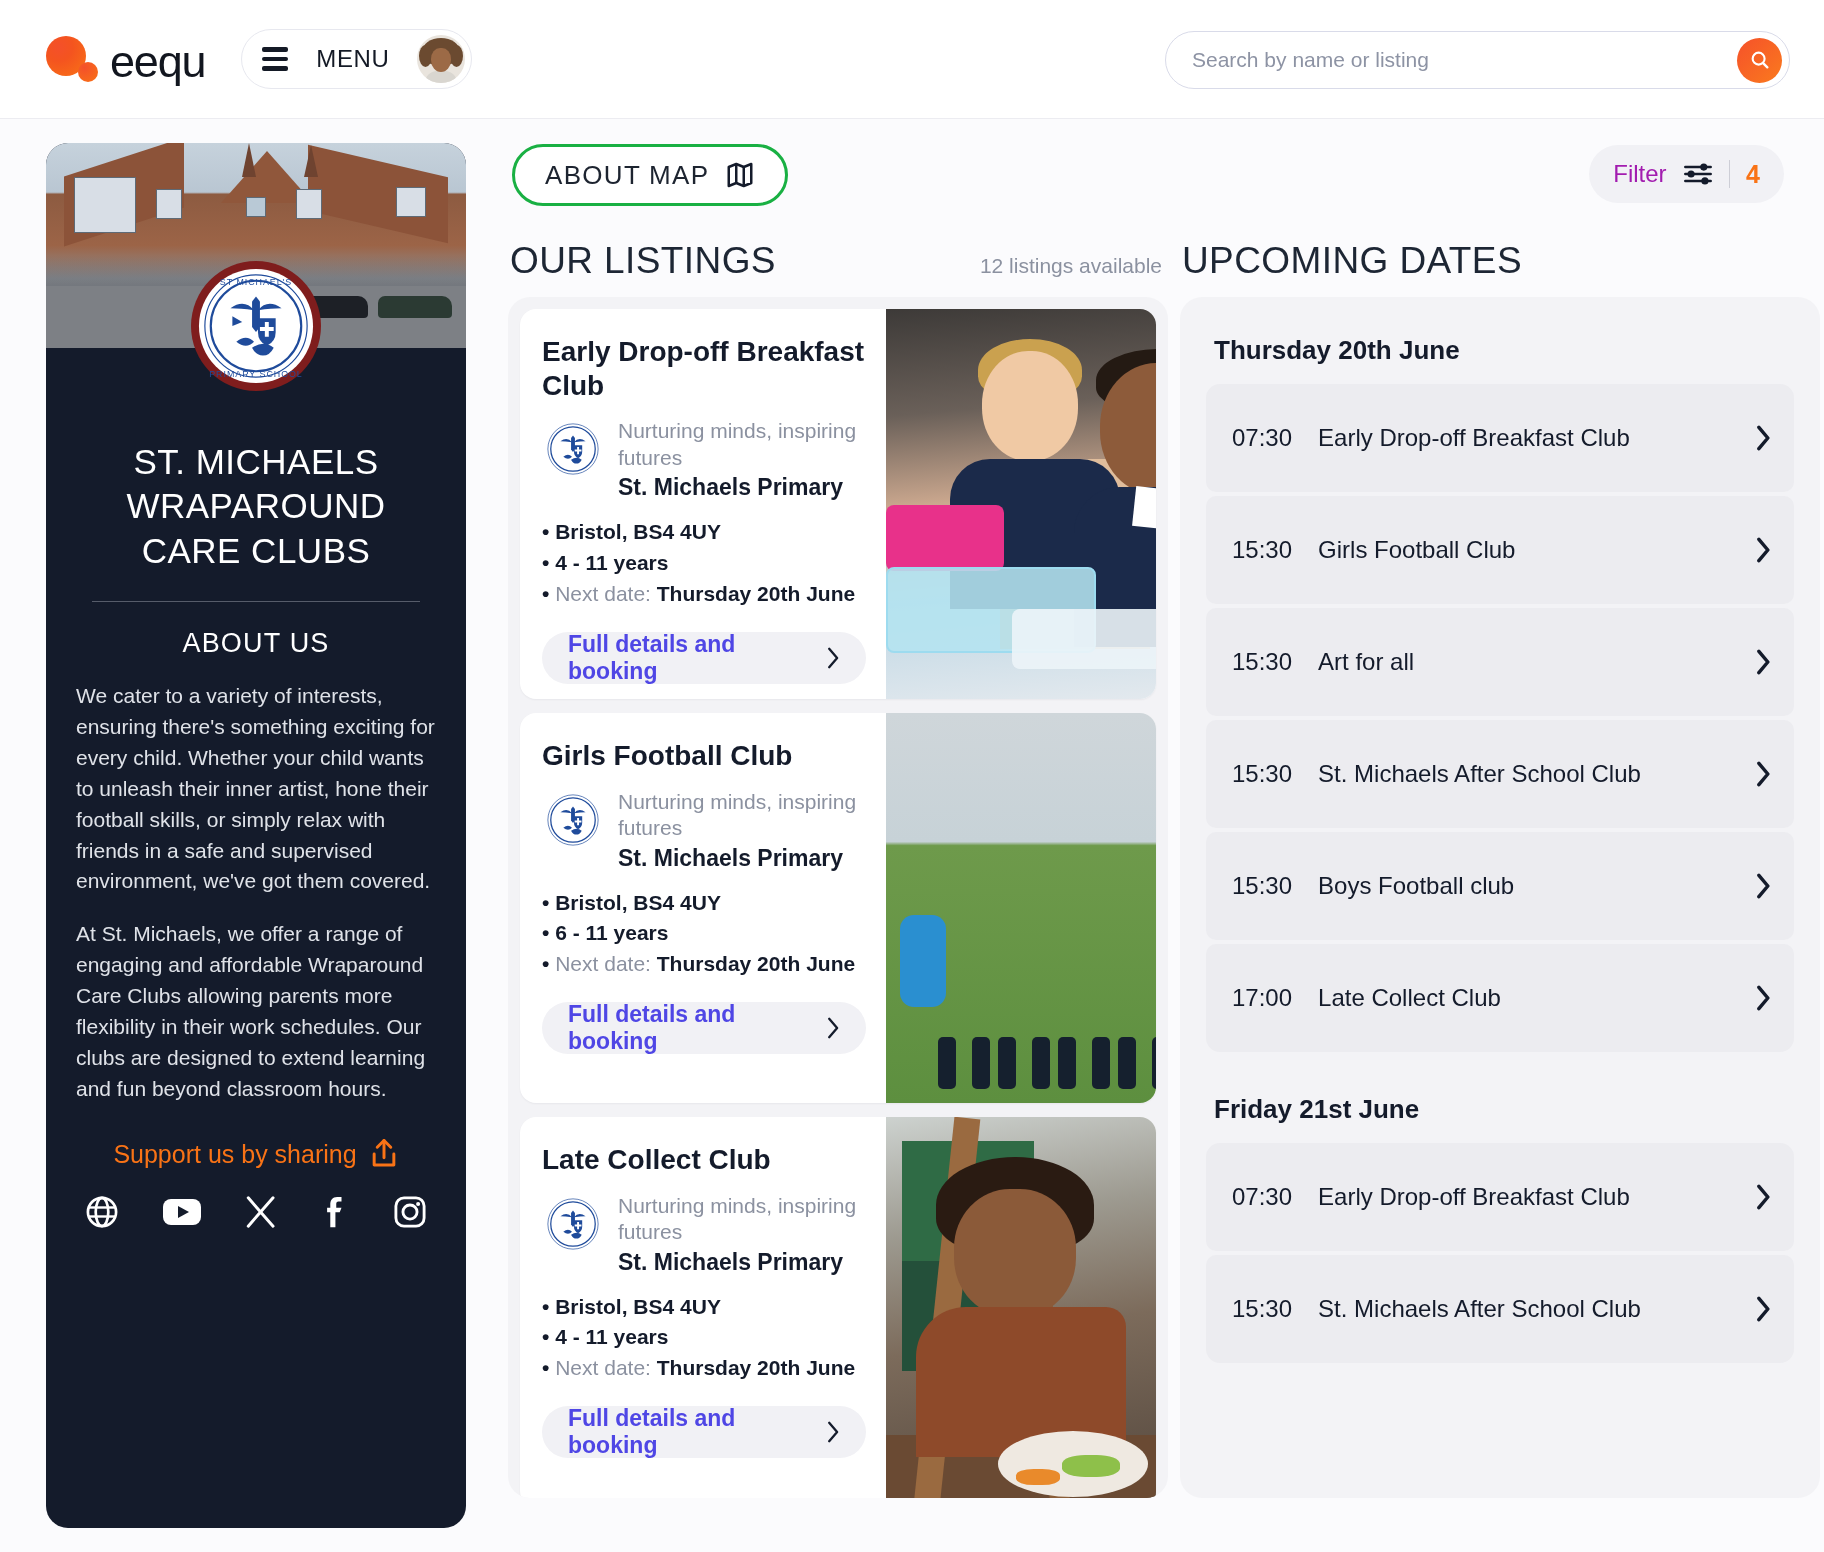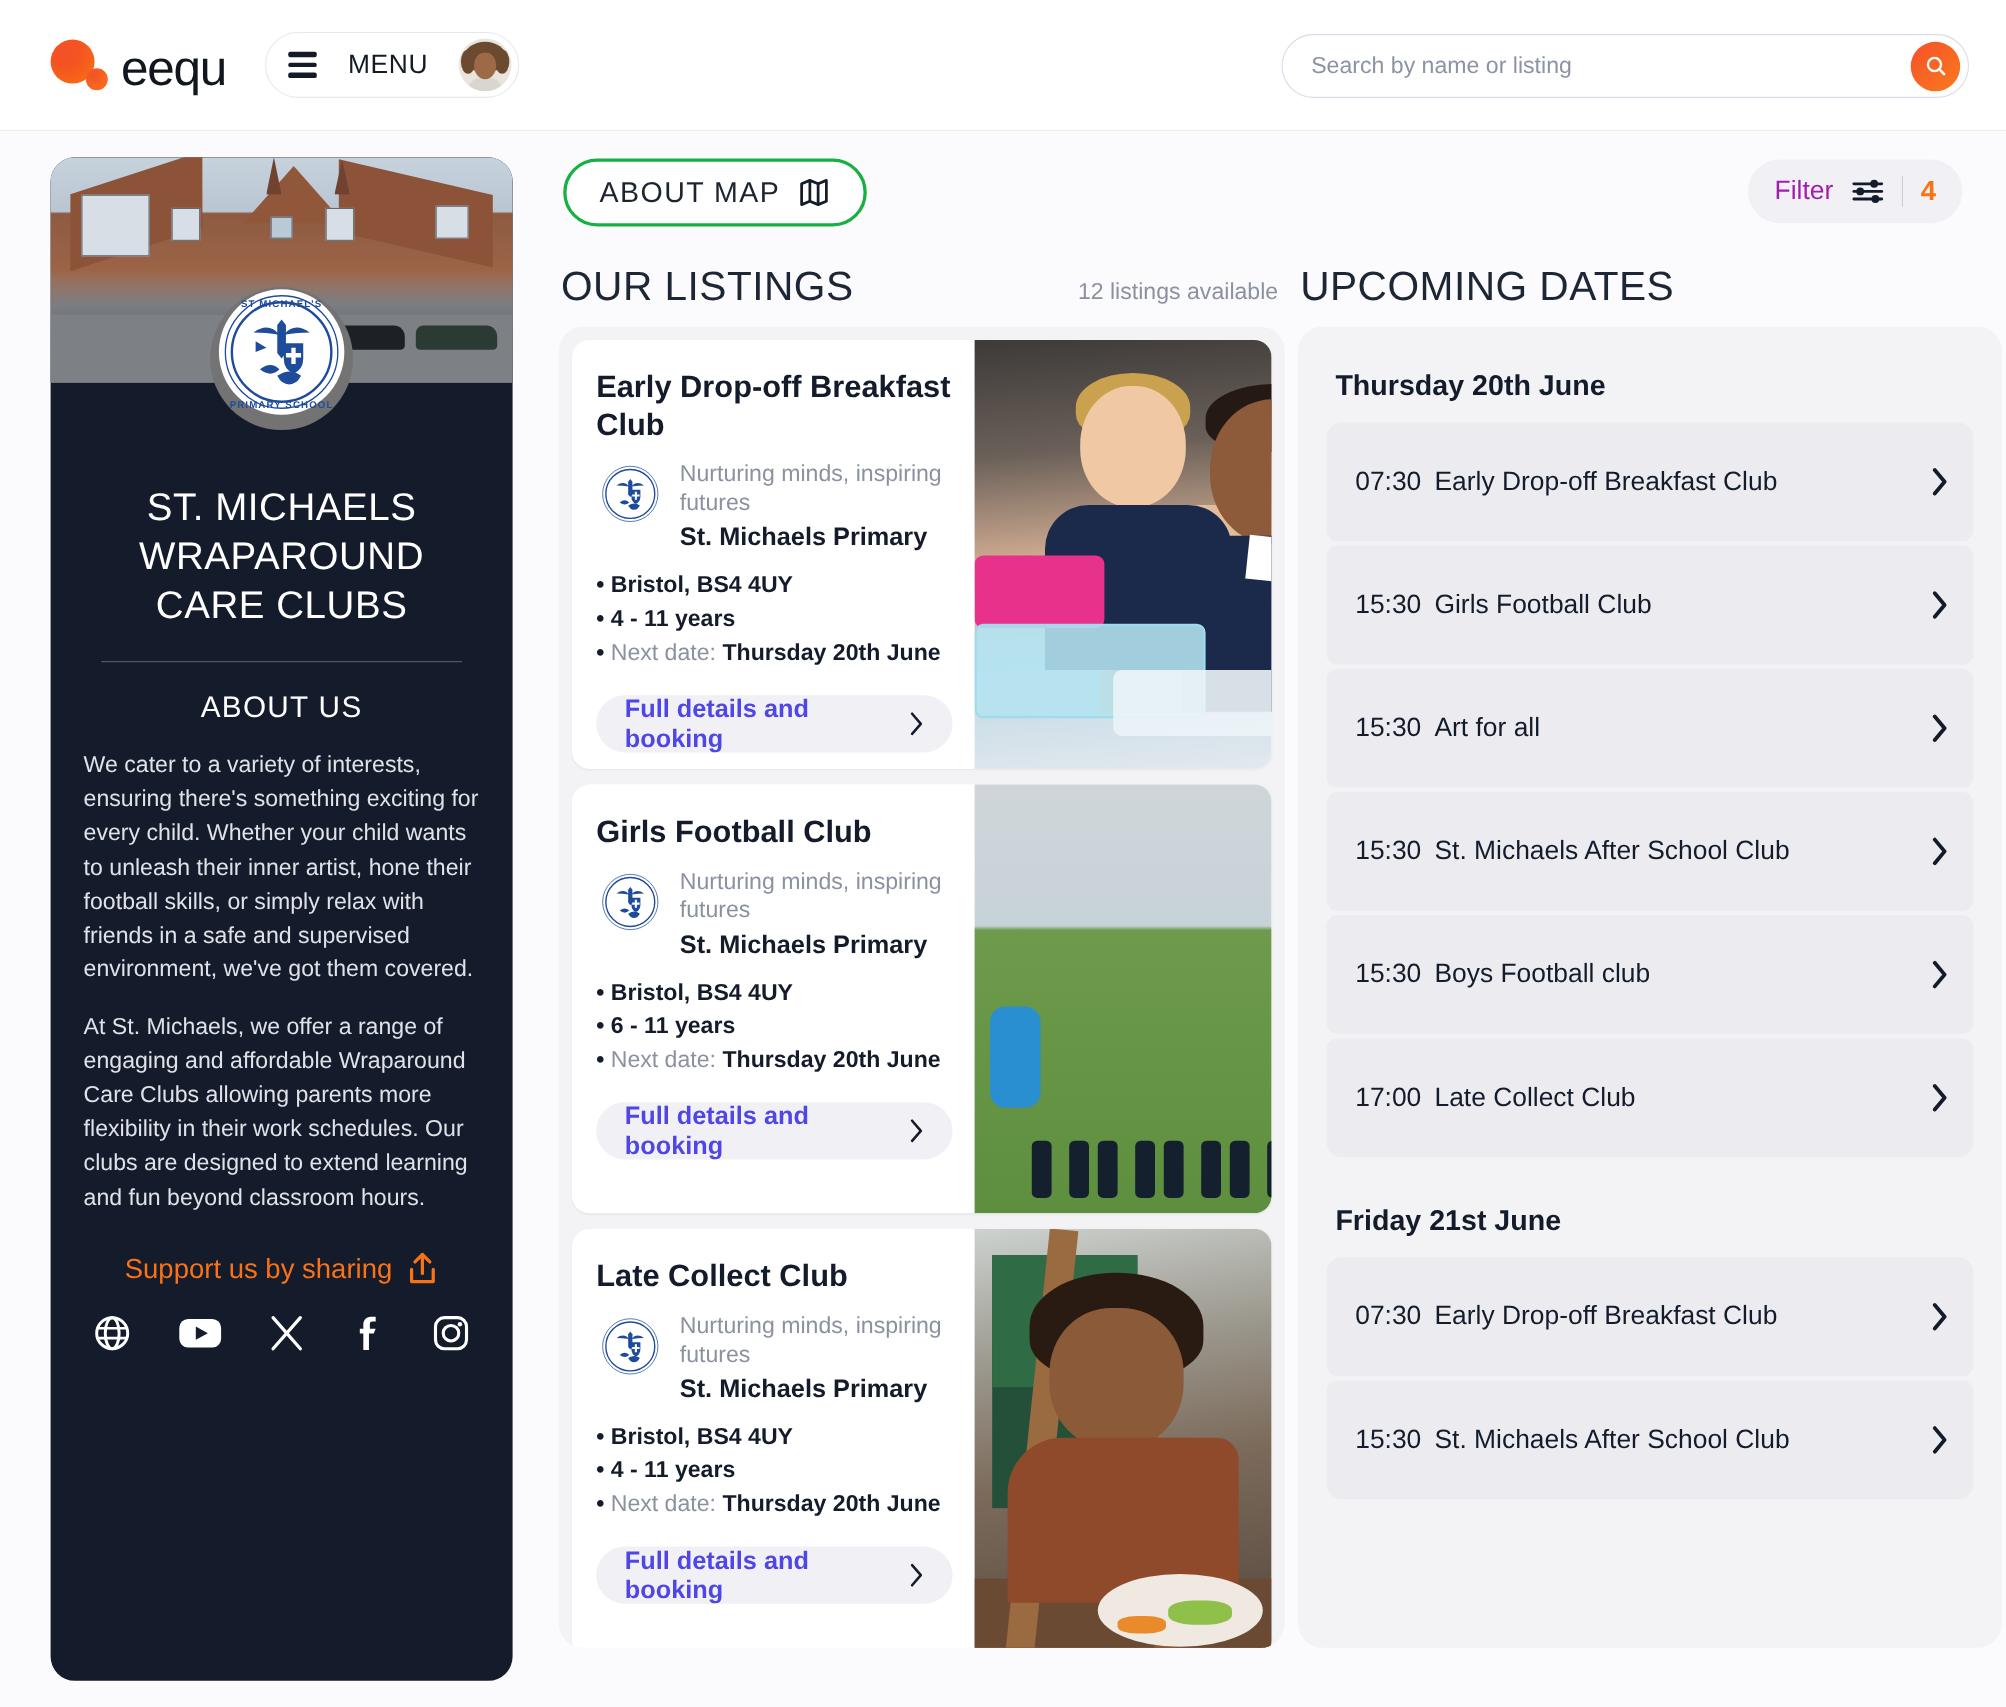--- a/index.html
+++ b/index.html
@@ -120,23 +120,22 @@
   .sb-photo .win { position: absolute; background: #d8dee6; border: 1px solid #5e6a76; }
   .sb-photo .tar { position: absolute; left:0; bottom:0; width:100%; height: 62px; background:#7d8085; }
   .sb-photo .car1 { position: absolute; right: 98px; bottom: 30px; width: 76px; height: 22px;
     border-radius: 7px 10px 4px 4px; background: #1d2026; }
   .sb-photo .car2 { position: absolute; right: 14px; bottom: 30px; width: 74px; height: 22px;
     border-radius: 7px 10px 4px 4px; background: #2b3a33; }
 
   .sb-crest {
     position: absolute; left: 50%; top: 118px; transform: translateX(-50%);
     width: 130px; height: 130px; border-radius: 50%;
-    background: #737373; display: flex; align-items: flex-start; justify-content: center;
+    background: #7f1d1d; display: flex; align-items: center; justify-content: center;
     z-index: 4;
-    font-weight: bold;
   }
   .crest-svg { display:block; }
 
   .sb-title {
     margin: 92px 26px 0; text-align: center;
     font-size: 35px; line-height: 1.27; letter-spacing: .5px; font-weight: 400;
     color: #fff;
   }
   .sb-rule { margin: 28px 46px 0; height: 1px; background: #565c6a; }
   .sb-about-h {
@@ -268,21 +267,21 @@
     padding: 22px 26px 0 26px; height: 1201px; overflow: hidden;
   }
   .day-head {
     font-size: 26px; font-weight: 700; color: #141b2b;
     margin: 16px 0 18px 8px;
   }
   .day-head.second { margin-top: 42px; }
   .ev {
     background: #ececf0; border-radius: 10px;
     min-height: 108px; margin-bottom: 4px;
-    display: flex; align-items: center; gap: 12px;
+    display: flex; align-items: center; gap: 26px;
     padding: 18px 22px 18px 26px; cursor: pointer;
   }
   .ev.first { border-radius: 14px 14px 10px 10px; }
   .ev.last  { border-radius: 10px 10px 14px 14px; }
   .ev-time { font-size: 24px; color: #141b2b; flex: 0 0 auto; }
   .ev-name { font-size: 24px; color: #141b2b; flex: 1; line-height: 1.22; }
   .ev-chev { flex: 0 0 auto; display:flex; align-items:center; }
 </style>
 </head>
 <body>

